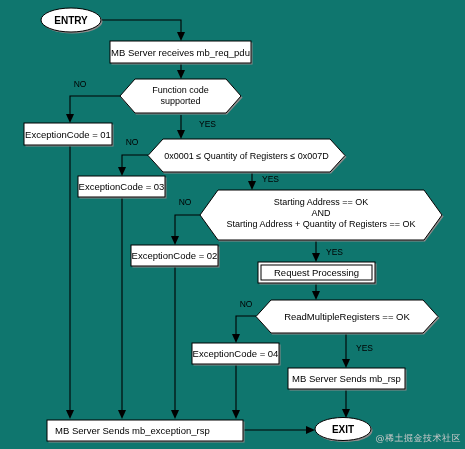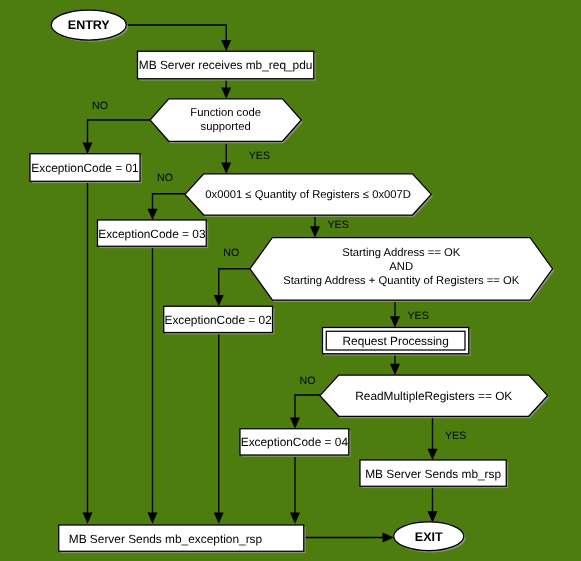--- a/index.html
+++ b/index.html
@@ -7,21 +7,21 @@
     padding: 0;
     background: #ffffff;
   }
   body {
     font-family: "Liberation Sans", sans-serif;
   }
   #flowchart-root {
     position: relative;
     width: 465px;
     height: 449px;
-    background: #4d7c0f;
+    background: #0f766e;
     overflow: hidden;
   }
   #flow-svg {
     position: absolute;
     left: 0;
     top: 0;
     width: 465px;
     height: 449px;
   }
   .node-text {
@@ -237,14 +237,15 @@
 
       <text class="node-text branch-label" x="326" y="255" text-anchor="start">YES</text>
 
       <text class="node-text branch-label" x="246" y="307" text-anchor="middle">NO</text>
 
       <text class="node-text branch-label" x="356" y="351" text-anchor="start">YES</text>
     </g>
 
   </svg>
 
+  <div class="watermark">@稀土掘金技术社区</div>
 
 </div>
 
 </body></html>

